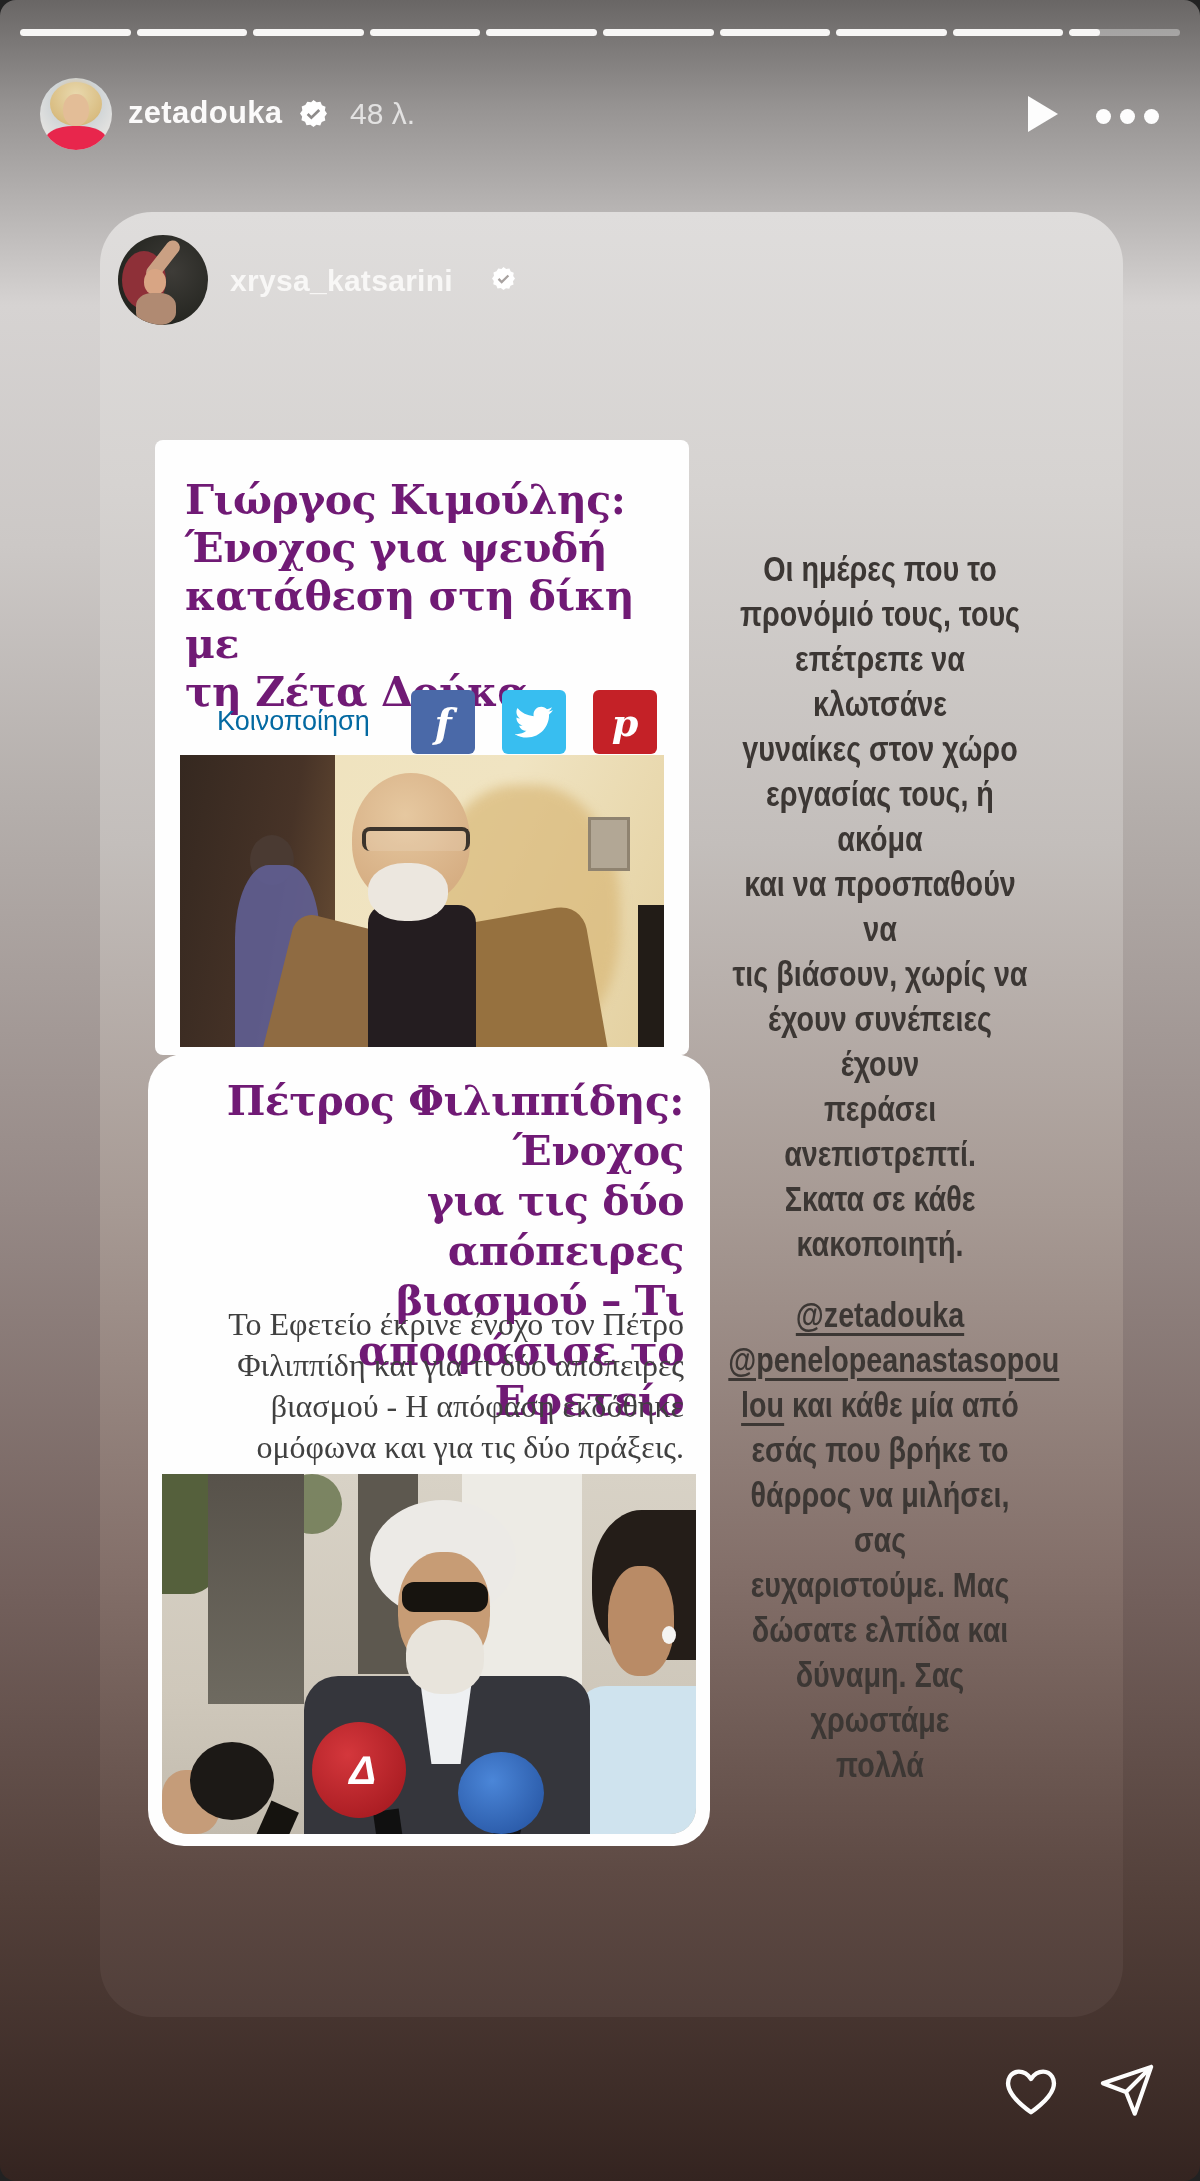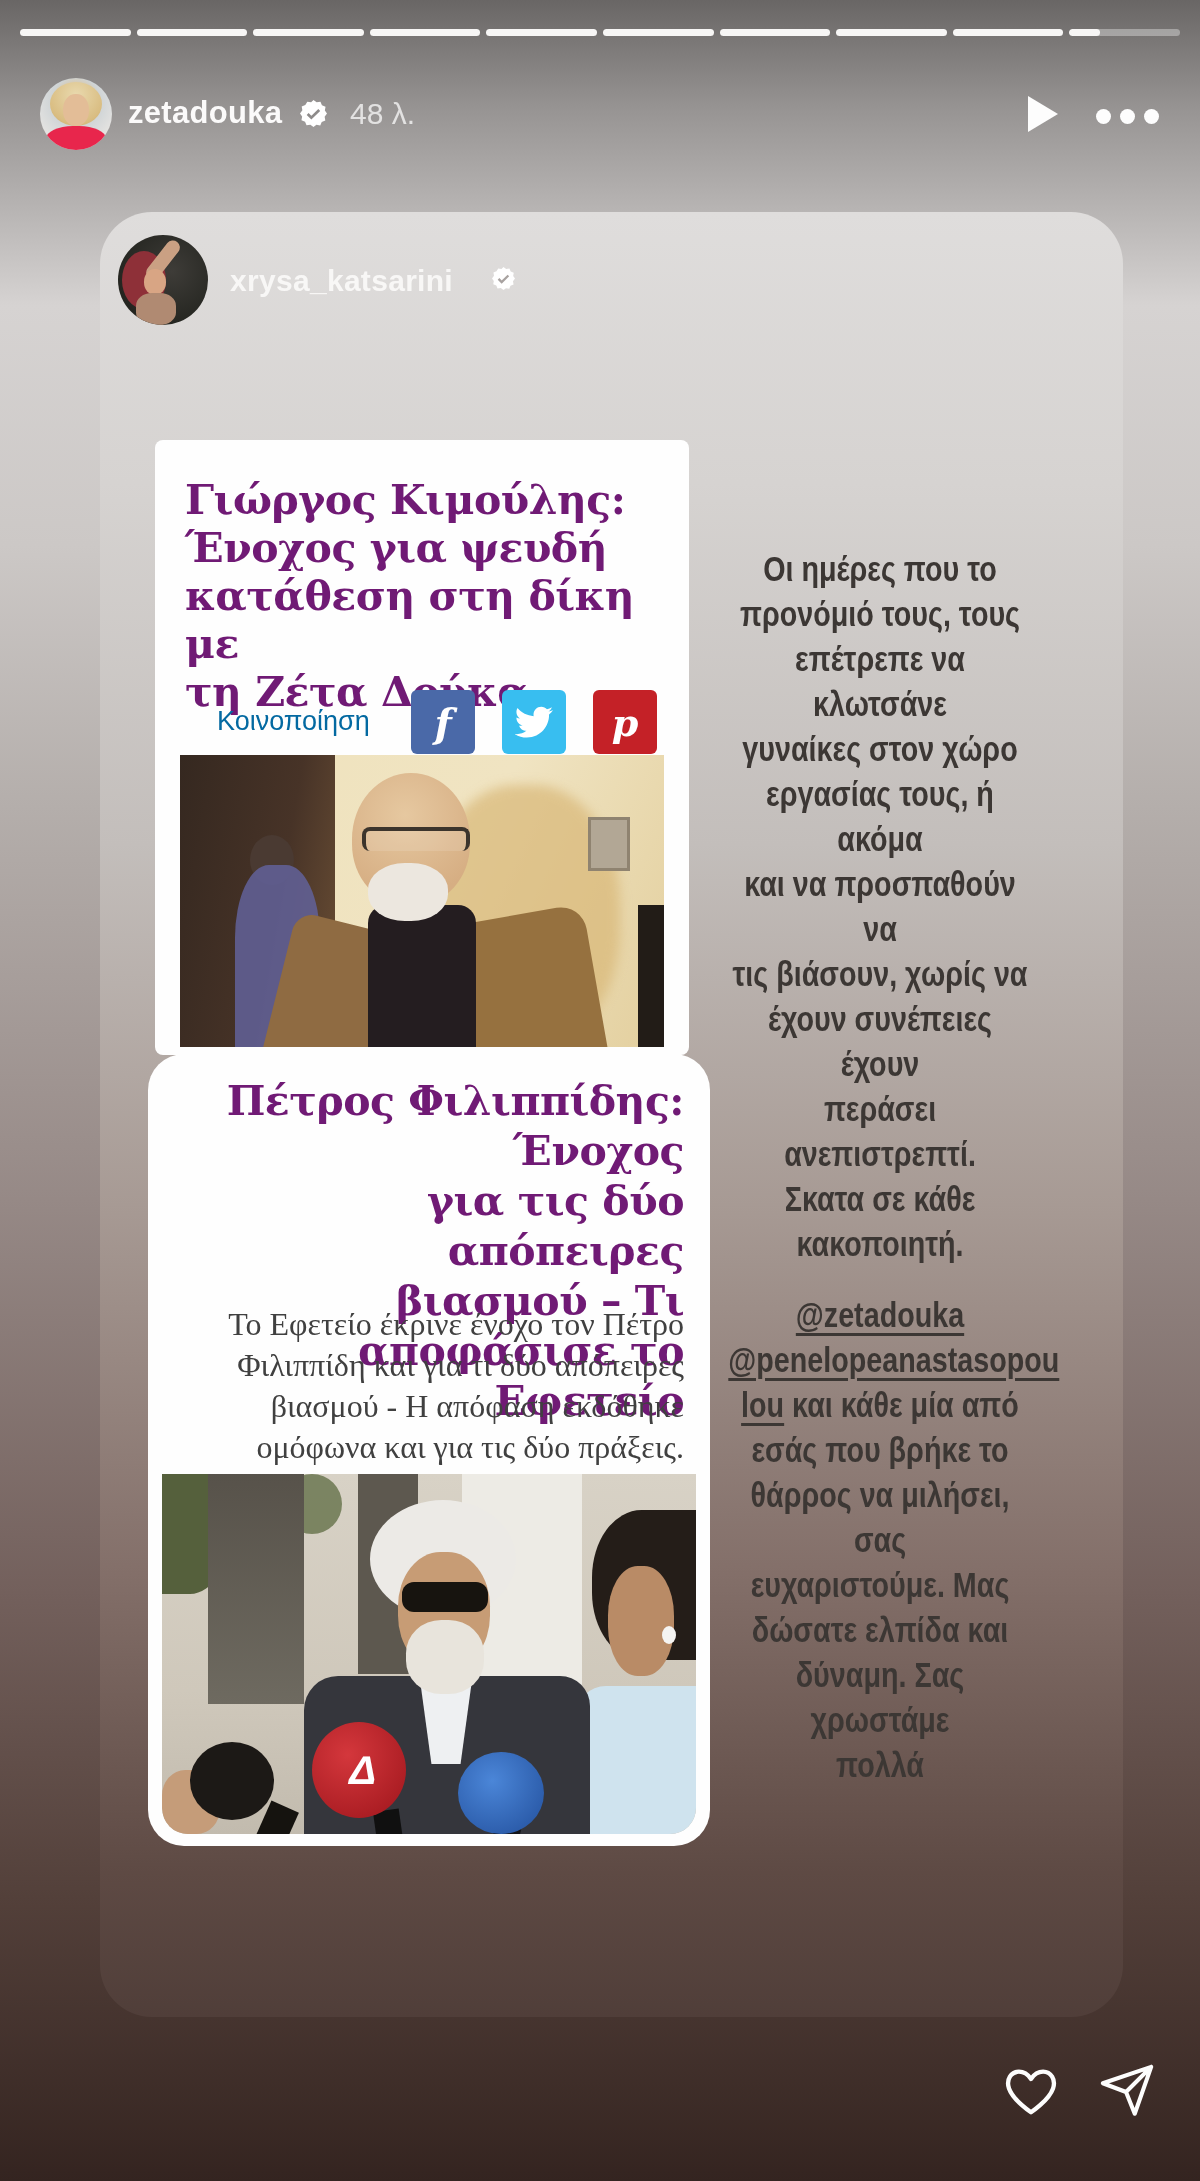--- a/index.html
+++ b/index.html
@@ -1,20 +1,21 @@
 <!DOCTYPE html>
 <html><head>
 <meta charset="utf-8">
 <style>
   html,body{margin:0;padding:0;background:#222;}
   .canvas{
     position:relative;width:1200px;height:2181px;overflow:hidden;
     font-family:"Liberation Sans",sans-serif;
     background:linear-gradient(180deg,#696665 0%,#979493 5%,#d6d3d2 14%,#ccc8c6 25%,
       #b4aeab 37%,#968986 55%,#73605c 73%,#53403a 87%,#342420 100%);
+    border-radius:16px;
   }
   
   .progress{position:absolute;top:29px;left:20px;right:20px;display:flex;gap:6px;}
   .seg{flex:1;height:7px;border-radius:4px;background:rgba(255,255,255,.35);overflow:hidden;}
   .seg.full{background:#f7f6f5;}
   .seg .fill{height:100%;background:#f7f6f5;border-radius:4px;}
   
   .hdr-avatar{position:absolute;left:40px;top:78px;width:72px;height:72px;border-radius:50%;
     background:radial-gradient(circle at 50% 32%,#e8d6b5 0%,#dcc49a 22%,#cfd4d6 40%,#e3e2e0 70%,#d6d4d2 100%);overflow:hidden;}
   .hdr-avatar .hair{position:absolute;left:10px;top:4px;width:52px;height:44px;border-radius:50%;

